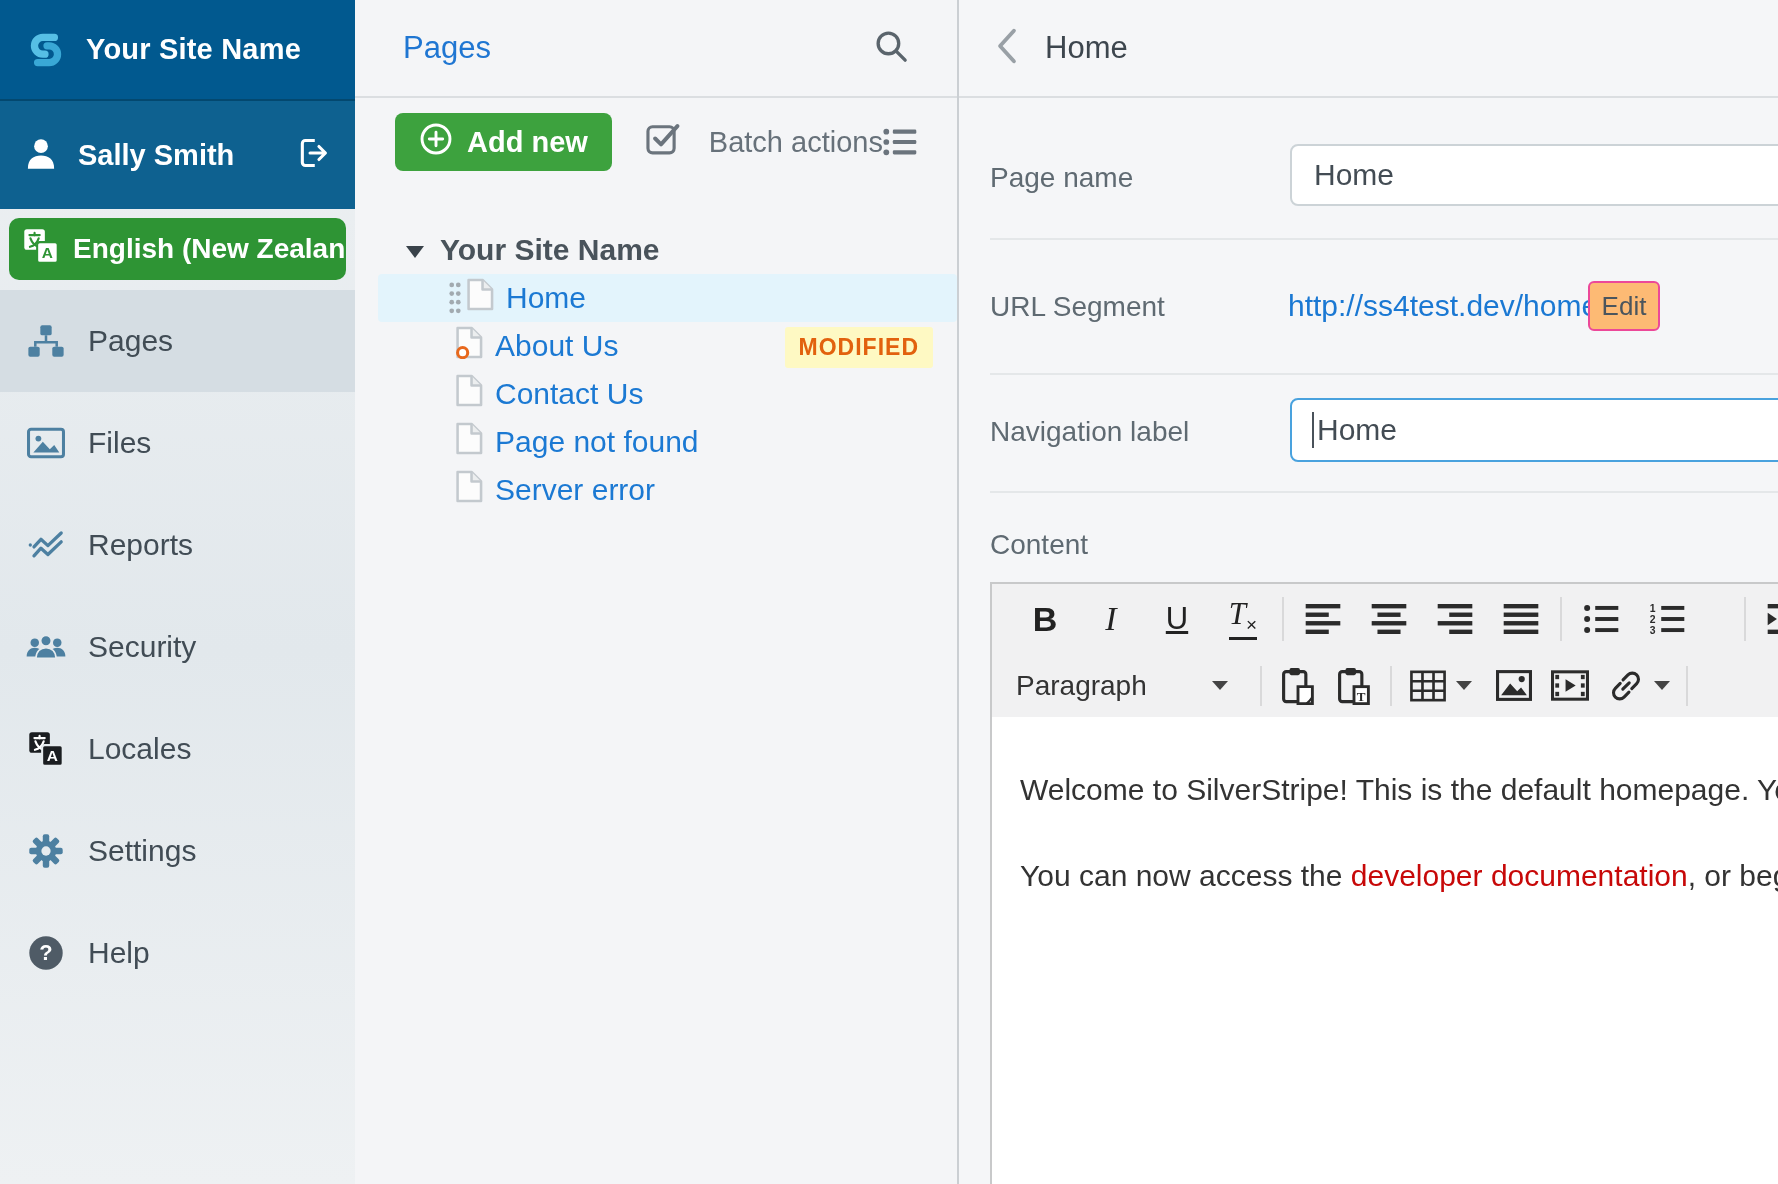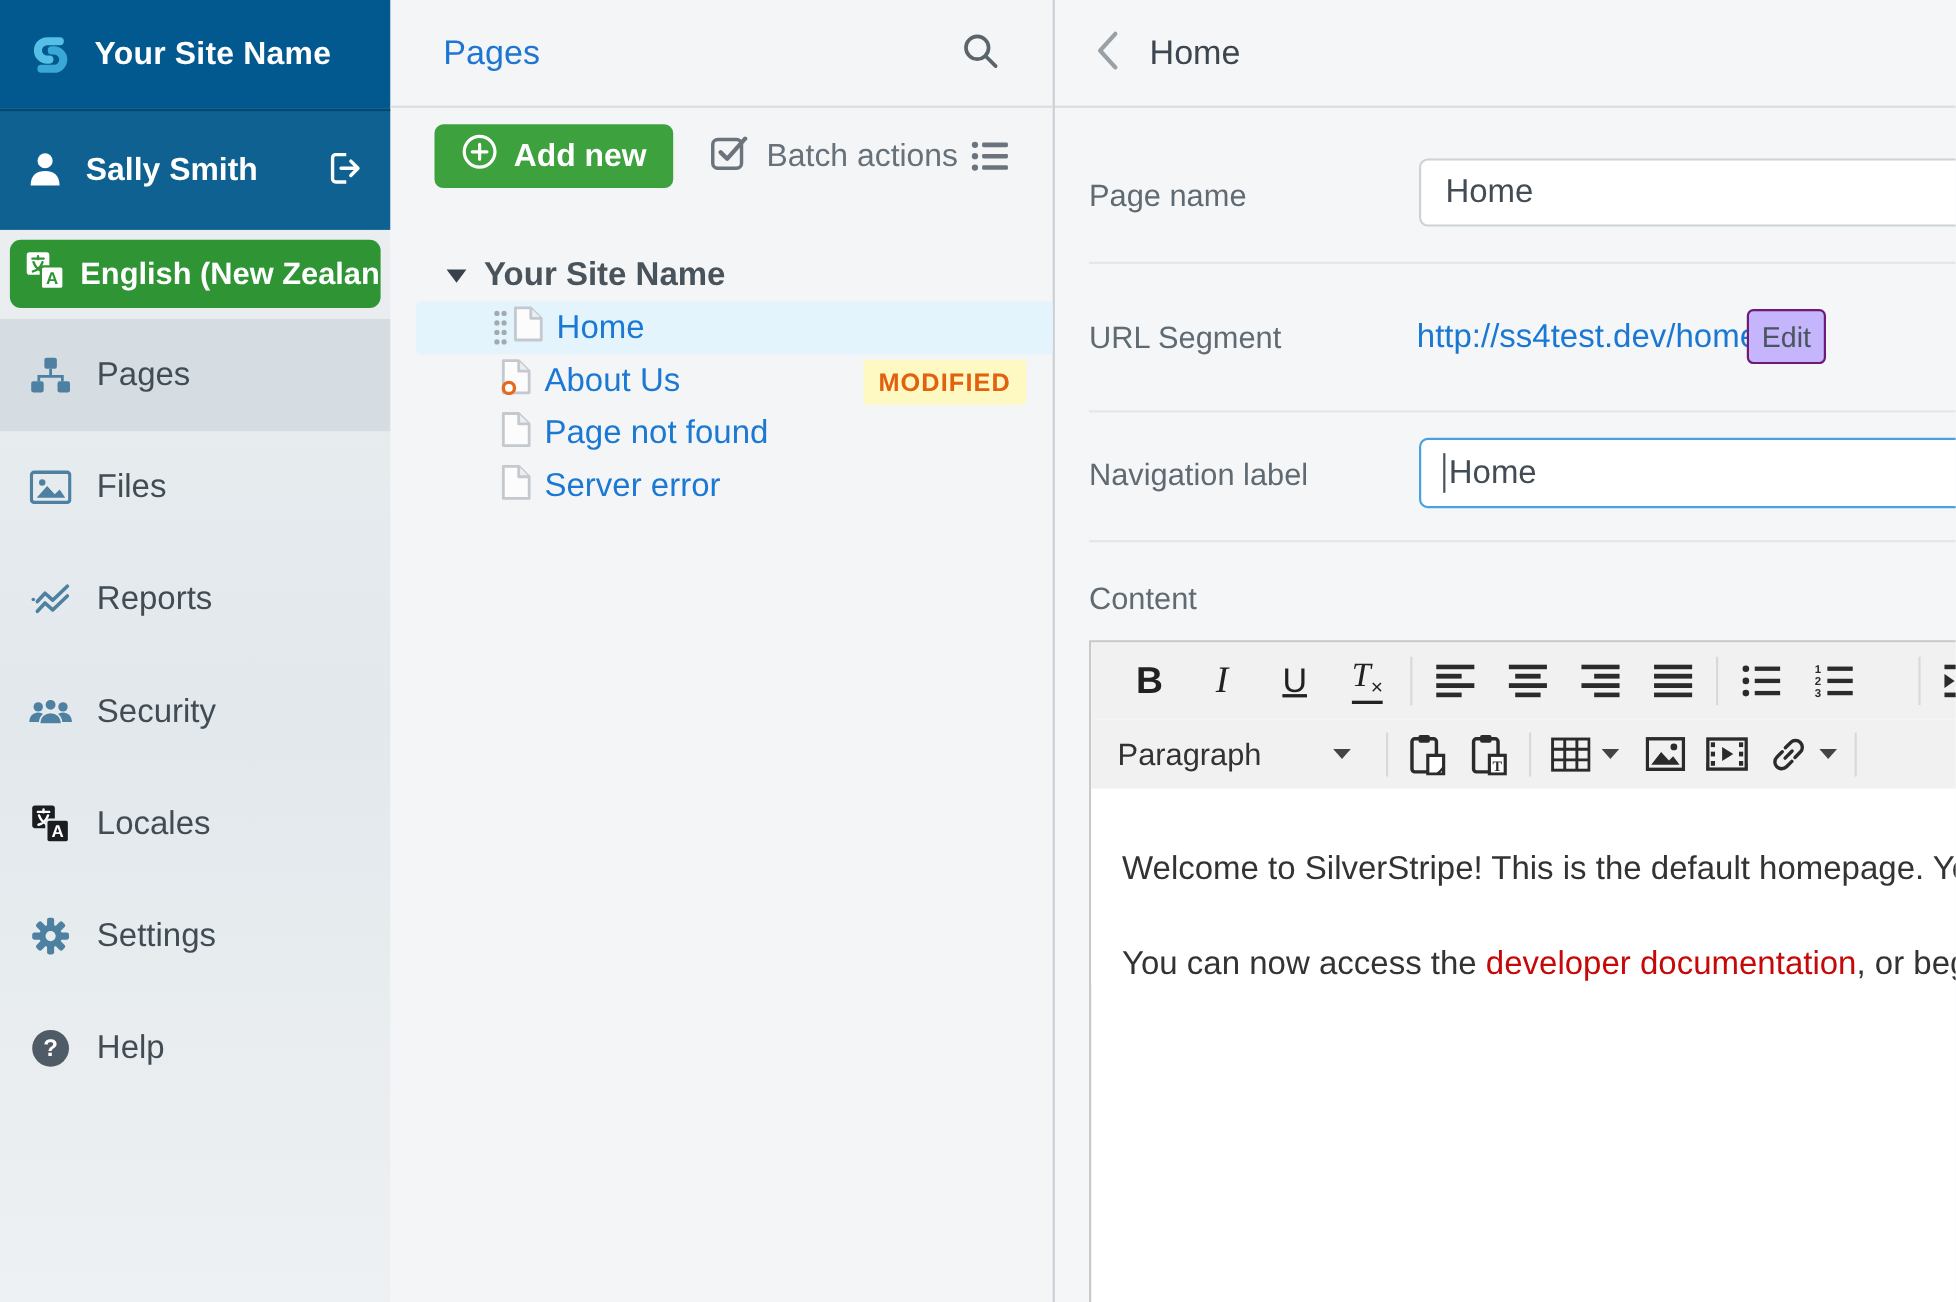--- a/index.html
+++ b/index.html
@@ -25,21 +25,21 @@
   .ico { width:44px; display:flex; justify-content:center; align-items:center; flex:none; }
 
   
   .pages-panel { position:absolute; left:355px; top:0; width:604px; height:100%;
     background:#f4f5f7; border-right:2px solid #cbcfd3; }
   .panel-head { height:98px; border-bottom:2px solid #dbdee1; display:flex; align-items:center; padding:0 48px; }
   .panel-title { font-size:31px; color:#1f76d2; flex:1; }
   .panel-toolbar { height:88px; display:flex; align-items:center; padding:0 40px; }
   .btn-addnew { height:58px; padding:0 24px; background:#3da23e; border-radius:8px; color:#fff;
     font-weight:bold; font-size:29px; display:flex; align-items:center; gap:14px; border:none; cursor:pointer; }
-  .batch { margin-left:34px; display:flex; align-items:center; gap:17px; color:#67717a; font-size:29px; cursor:pointer; }
+  .batch { margin-left:34px; display:flex; align-items:center; gap:29px; color:#67717a; font-size:29px; cursor:pointer; }
   .list-toggle { margin-left:auto; cursor:pointer; display:flex; }
   .tree { position:absolute; top:186px; left:0; right:0; }
   .tree-root { height:48px; margin-top:40px; display:flex; align-items:center; gap:15px;
     padding-left:50px; font-weight:bold; font-size:30px; color:#49535b; cursor:pointer; }
   .tree-row { height:48px; display:flex; align-items:center; font-size:30px; padding-left:100px; position:relative; cursor:pointer; }
   .tree-row .pg-label { color:#1b79d3; margin-left:12px; }
   .tree-row.sel { margin-left:23px; padding-left:70px; background:#e3f4fc; border-radius:4px; }
   .tree-row.sel .drag { margin-right:4px; display:flex; }
   .badge-modified { position:absolute; right:24px; top:5px; background:#fef9c3; color:#e2610e;
     font-size:23px; font-weight:bold; letter-spacing:1px; padding:7px 14px; border-radius:3px; }
@@ -51,22 +51,22 @@
   .lbl { position:absolute; left:31px; font-size:28px; color:#5f6a72; }
   .divider { position:absolute; left:31px; right:0; height:2px; background:#e4e7e9; }
   .field-input { position:absolute; left:331px; width:600px; height:62px; background:#fff;
     border:2px solid #ccd3d7; border-radius:8px; font-size:30px; color:#434c54;
     padding-left:22px; font-family:"Liberation Sans",sans-serif; }
   .input-focus { position:absolute; left:331px; width:600px; height:64px; background:#fff;
     border:2px solid #49a2de; border-radius:8px; font-size:30px; color:#434c54;
     display:flex; align-items:center; padding-left:20px; }
   .caret { width:2px; height:36px; background:#49525a; margin-right:3px; }
   .url-link { position:absolute; left:329px; font-size:30px; color:#1a78d3; text-decoration:none; cursor:pointer; }
-  .btn-edit { position:absolute; left:629px; top:281px; width:72px; height:50px; background:#c4b5fd;
-    border:2px solid #701a75; border-radius:6px; font-size:26px; color:#4b555d; cursor:pointer;
+  .btn-edit { position:absolute; left:629px; top:281px; width:72px; height:50px; background:#fdba74;
+    border:2px solid #ec4899; border-radius:6px; font-size:26px; color:#4b555d; cursor:pointer;
     font-family:"Liberation Sans",sans-serif; }
 
   
   .editor { position:absolute; left:31px; top:582px; width:900px; height:660px;
     border:2px solid #c8c9ca; background:#fff; overflow:hidden; }
   .tb { background:#f1f1f2; display:flex; align-items:center; }
   .tb1 { height:70px; padding-left:20px; }
   .tb2 { height:63px; padding-left:24px; }
   .tbtn { width:66px; height:54px; display:flex; align-items:center; justify-content:center; cursor:pointer; flex:none; }
   .tbtn.narrow { width:56px; }
@@ -295,20 +295,29 @@
         <span class="pg-label">About Us</span>
         <span class="badge-modified">MODIFIED</span>
       </div>
       <div class="tree-row">
         <span>
           <svg width="28" height="33" viewBox="0 0 22 26">
               <path d="M2 1.5 H13 L20.5 9 V24.5 H2 Z" fill="#fcfcfc" stroke="#c3c9ce" stroke-width="2" stroke-linejoin="round"></path>
               <path d="M13 1.5 V9 H20.5" fill="#eceeef" stroke="#c3c9ce" stroke-width="2" stroke-linejoin="round"></path>
             </svg>
         </span>
+        <span class="pg-label">Contact Us</span>
+      </div>
+      <div class="tree-row">
+        <span>
+          <svg width="28" height="33" viewBox="0 0 22 26">
+              <path d="M2 1.5 H13 L20.5 9 V24.5 H2 Z" fill="#fcfcfc" stroke="#c3c9ce" stroke-width="2" stroke-linejoin="round"></path>
+              <path d="M13 1.5 V9 H20.5" fill="#eceeef" stroke="#c3c9ce" stroke-width="2" stroke-linejoin="round"></path>
+            </svg>
+        </span>
         <span class="pg-label">Page not found</span>
       </div>
       <div class="tree-row">
         <span>
           <svg width="28" height="33" viewBox="0 0 22 26">
               <path d="M2 1.5 H13 L20.5 9 V24.5 H2 Z" fill="#fcfcfc" stroke="#c3c9ce" stroke-width="2" stroke-linejoin="round"></path>
               <path d="M13 1.5 V9 H20.5" fill="#eceeef" stroke="#c3c9ce" stroke-width="2" stroke-linejoin="round"></path>
             </svg>
         </span>
         <span class="pg-label">Server error</span>

